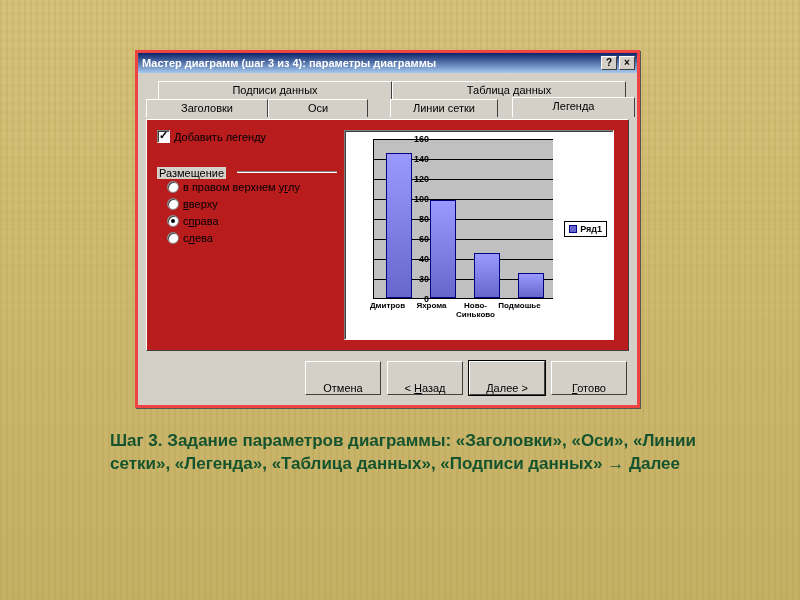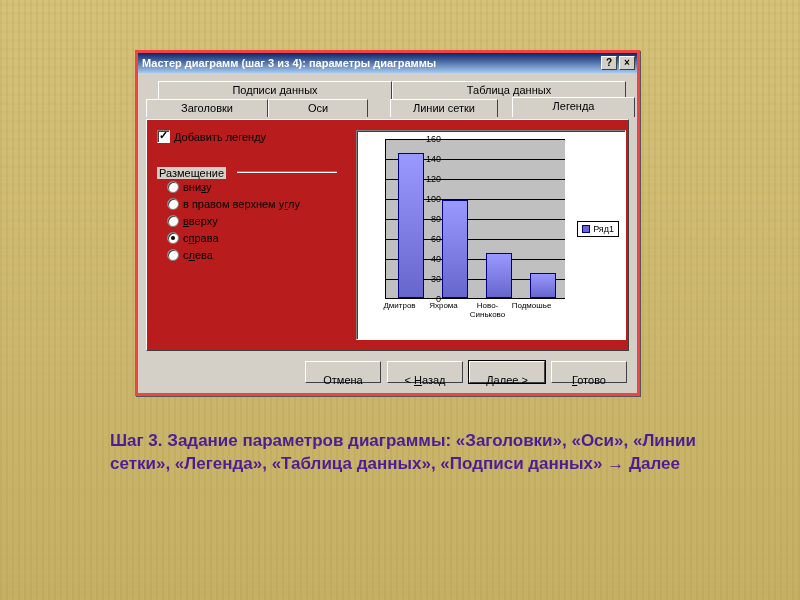--- a/index.html
+++ b/index.html
@@ -127,26 +127,27 @@
   .radio.checked::after {
     content: "";
     position: absolute;
     width: 4px; height: 4px;
     background: #000;
     border-radius: 50%;
     left: 3px; top: 3px;
   }
   .chart-frame {
     position: absolute;
-    right: 2px; top: 10px;
+    right: 14px; top: 10px;
     width: 270px; height: 210px;
     background: #fff;
     border: 1px solid #808080;
     border-right-color: #fff; border-bottom-color: #fff;
     box-shadow: inset 1px 1px 0 #404040;
+    font-weight: bold;
   }
   .plot {
     position: absolute;
     left: 28px; top: 8px;
     width: 180px; height: 160px;
     background: #c0c0c0;
     border-left: 1px solid #000;
     border-bottom: 1px solid #000;
   }
   .grid-h {
@@ -200,35 +201,35 @@
   }
   .btn {
     min-width: 76px;
     height: 22px;
     background: #d4d0c8;
     border: 1px solid #fff;
     border-right-color: #404040; border-bottom-color: #404040;
     font-size: 11px;
     text-align: center;
     line-height: 20px;
-    padding: 8px 6px;
+    padding: 16px 6px;
   }
   .btn.default {
     box-shadow: 0 0 0 1px #000;
   }
   .underline { text-decoration: underline; }
   .caption {
     position: absolute;
     left: 110px;
     top: 430px;
     width: 590px;
     font-size: 17px;
     font-weight: bold;
     line-height: 1.35;
-    color: #4c1d95;
+    color: #14532d;
   }
 </style>
 </head>
 <body>
 
 <div class="dialog">
   <div class="titlebar">
     <span class="title">Мастер диаграмм (шаг 3 из 4): параметры диаграммы</span>
     <div class="win-btn">?</div>
     <div class="win-btn">×</div>
@@ -248,24 +249,20 @@
     <div class="tabpage">
       <div class="left-pane">
         <div class="check-row">
           <div class="checkbox checked"></div>
           <span>Добавить легенду</span>
         </div>
         <div class="fieldset">
           <span class="fs-label">Размещение</span>
           <div class="fs-sep"></div>
           <div class="radios">
-            <div class="radio-row">
-              <div class="radio"></div>
-              <span>вни<span class="underline">з</span>у</span>
-            </div>
             <div class="radio-row">
               <div class="radio"></div>
               <span>в правом верхнем у<span class="underline">г</span>лу</span>
             </div>
             <div class="radio-row">
               <div class="radio"></div>
               <span><span class="underline">в</span>верху</span>
             </div>
             <div class="radio-row">
               <div class="radio checked"></div>

